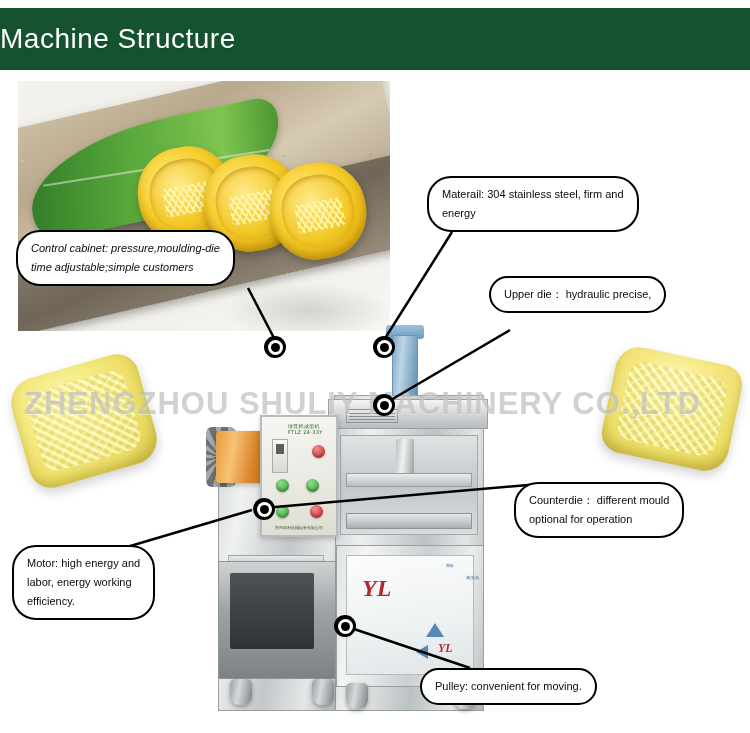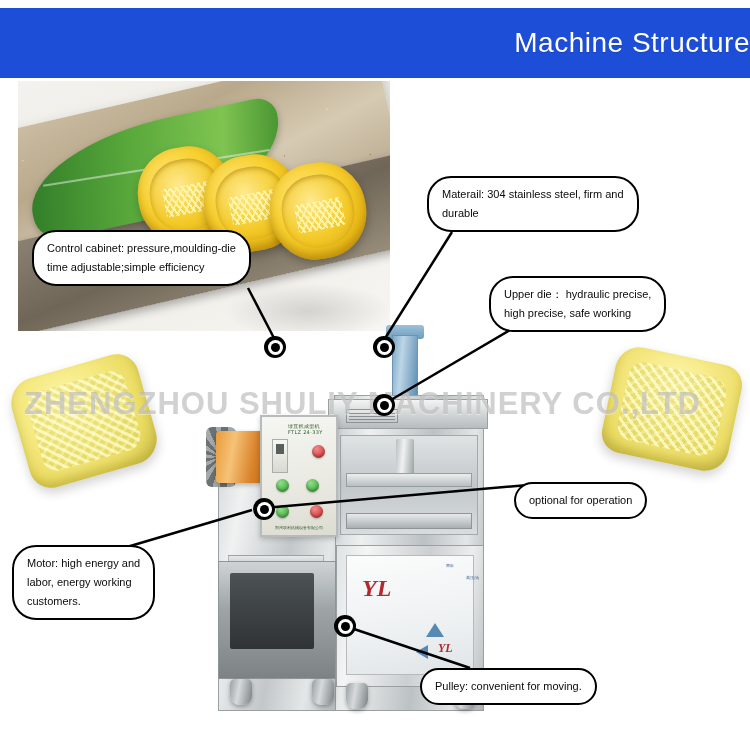--- a/index.html
+++ b/index.html
@@ -18,25 +18,25 @@
     width: 750px;
     height: 733px;
     background: #ffffff;
     overflow: hidden;
   }
 
   
   .banner {
     position: absolute;
     left: 0; top: 8px;
-    width: 750px; height: 70px;
-    background: #1d4ed8;
+    width: 750px; height: 62px;
+    background: #14532d;
     display: flex;
     align-items: center;
-    justify-content: flex-end;
+    justify-content: flex-start;
   }
   .banner-title {
     color: #ffffff;
     font-size: 28px;
     letter-spacing: 0.5px;
     font-weight: 400;
     text-shadow: 0 1px 1px rgba(0,0,0,.12);
   }
 
   
@@ -359,21 +359,21 @@
     padding: 7px 13px;
     font-size: 11px;
     line-height: 19px;
     color: #0a0a0a;
     font-family: "Liberation Sans", sans-serif;
   }
   .callout span { display: block; white-space: nowrap; }
 
   .co-material   { left: 427px; top: 176px; }
   .co-upper      { left: 489px; top: 276px; }
-  .co-control    { left: 32px;  top: 230px; }
+  .co-control    { left: 16px;  top: 230px; font-style: italic; }
   .co-counter    { left: 514px; top: 482px; }
   .co-motor      { left: 12px;  top: 545px; }
   .co-pulley     { left: 420px; top: 668px; }
 
   
   .dot {
     position: absolute;
     width: 22px; height: 22px;
     border-radius: 50%;
     background: #000;
@@ -486,40 +486,40 @@
   </svg>
 
   <div class="dot dot-material"></div>
   <div class="dot dot-upper"></div>
   <div class="dot dot-control"></div>
   <div class="dot dot-counter"></div>
   <div class="dot dot-pulley"></div>
 
   <div class="callout co-control">
     <span>Control cabinet: pressure,moulding-die</span>
-    <span>time adjustable;simple efficiency</span>
+    <span>time adjustable;simple customers</span>
   </div>
 
   <div class="callout co-material">
     <span>Materail: 304 stainless steel, firm and</span>
-    <span>durable</span>
+    <span>energy</span>
   </div>
 
   <div class="callout co-upper">
     <span>Upper die： hydraulic precise,</span>
-    <span>high precise, safe working</span>
   </div>
 
   <div class="callout co-counter">
+    <span>Counterdie： different mould</span>
     <span>optional for operation</span>
   </div>
 
   <div class="callout co-motor">
     <span>Motor: high energy and</span>
     <span>labor, energy working</span>
-    <span>customers.</span>
+    <span>efficiency.</span>
   </div>
 
   <div class="callout co-pulley">
     <span>Pulley: convenient for moving.</span>
   </div>
 
 </div>
 
 </body></html>

